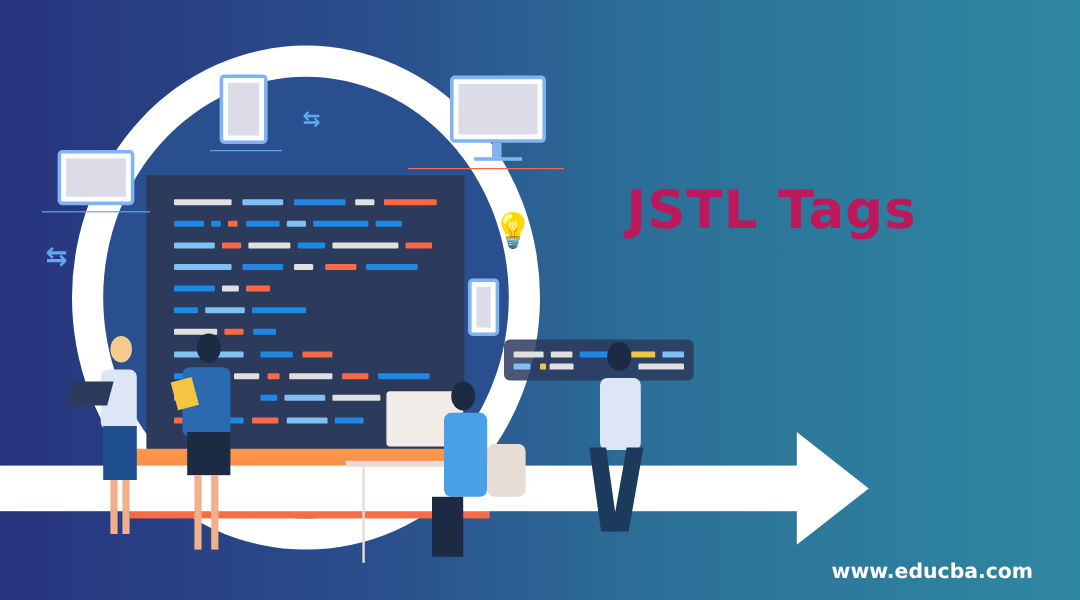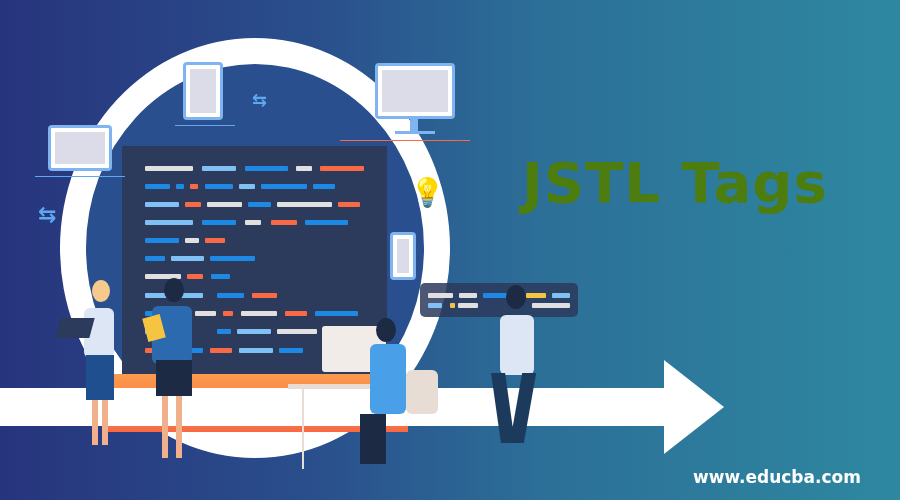--- a/index.html
+++ b/index.html
@@ -35,22 +35,22 @@
     border-top: 47px solid transparent; border-bottom: 47px solid transparent;
     border-left: 60px solid #ffffff;
   }
   .device { position: absolute; background: #ffffff; border-radius: 4px; border: 3px solid #7fb4f0; }
   .device .screen { position: absolute; left: 4px; top: 4px; right: 4px; bottom: 4px; background: #dcdce8; }
   .callout {
     position: absolute; left: 420px; top: 283px; width: 158px; height: 34px;
     background: rgba(44,58,92,0.85); border-radius: 5px;
   }
   .title {
-    position: absolute; left: 522px; top: 150px; font-size: 56px; font-weight: bold;
-    color: #4d7c0f; letter-spacing: 1px;
+    position: absolute; left: 522px; top: 150px; font-size: 44px; font-weight: bold;
+    color: #be185d; letter-spacing: 1px;
   }
   .url {
     position: absolute; left: 693px; top: 467px; font-size: 17px; font-weight: bold; color: #ffffff;
   }
   .person { position: absolute; }
   .conn { position: absolute; height: 1px; }
 </style>
 </head>
 <body>
 

